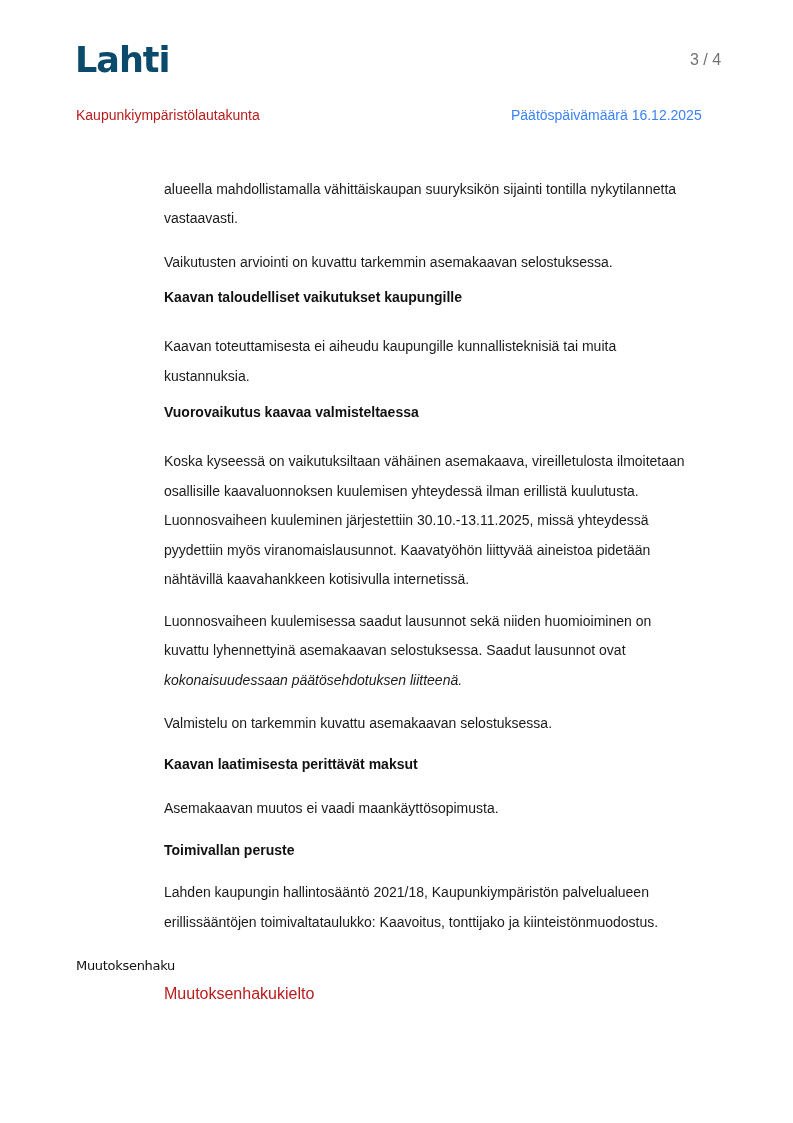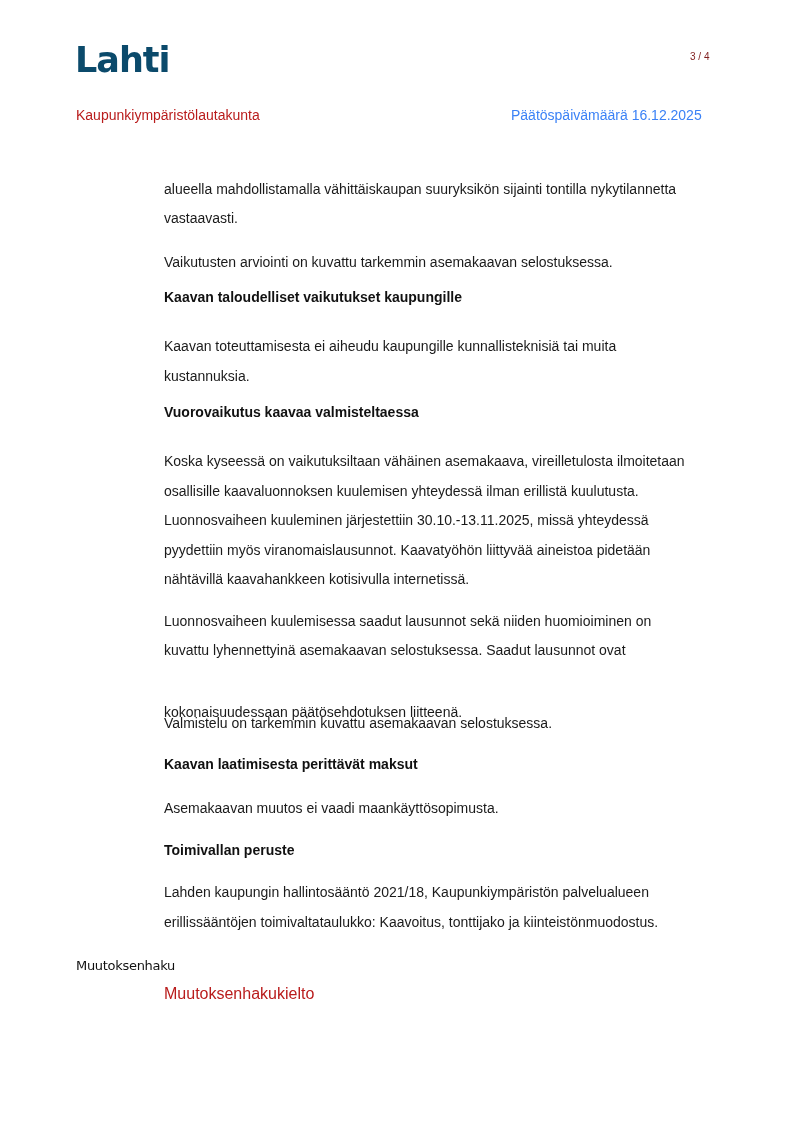--- a/index.html
+++ b/index.html
@@ -6,21 +6,21 @@
     body {
       width: 793px; height: 1123px; position: relative; overflow: hidden;
       font-family: "Liberation Sans", sans-serif; color: #1a1a1a;
     }
     .logo {
       position: absolute; left: 75px; top: 43px;
       font-family: "DejaVu Sans", sans-serif; font-weight: bold;
       font-size: 35px; letter-spacing: -1px; color: #0b4a6b; line-height: 1; text-align: right;
     }
     .page-num {
-      position: absolute; left: 690px; top: 51px; font-size: 10px; color: #7f1d1d;
+      position: absolute; left: 690px; top: 51px; font-size: 16px; color: #737373;
     }
     .org {
       position: absolute; left: 76px; top: 107px; font-size: 14px; color: #b91c1c;
     }
     .decision-date {
       position: absolute; left: 511px; top: 107px; font-size: 14px; color: #3b82f6;
     }
     .heading { font-weight: bold; line-height: 29.5px; margin: 0; color: #111; }
     .abs { position: absolute; left: 164px; font-size: 14px; white-space: nowrap; }
     .appeal-label {
@@ -50,21 +50,21 @@
 
 <div class="abs heading" style="top:404px; line-height:normal;">Vuorovaikutus kaavaa valmisteltaessa</div>
 <div class="abs" style="top:453px;">Koska kyseessä on vaikutuksiltaan vähäinen asemakaava, vireilletulosta ilmoitetaan</div>
 <div class="abs" style="top:483px;">osallisille kaavaluonnoksen kuulemisen yhteydessä ilman erillistä kuulutusta.</div>
 <div class="abs" style="top:512px;">Luonnosvaiheen kuuleminen järjestettiin 30.10.-13.11.2025,  missä yhteydessä</div>
 <div class="abs" style="top:542px;">pyydettiin myös viranomaislausunnot.  Kaavatyöhön liittyvää aineistoa pidetään</div>
 <div class="abs" style="top:571px;">nähtävillä kaavahankkeen kotisivulla internetissä.</div>
 
 <div class="abs" style="top:613px;">Luonnosvaiheen kuulemisessa saadut lausunnot sekä niiden huomioiminen on</div>
 <div class="abs" style="top:642px;">kuvattu lyhennettyinä asemakaavan selostuksessa. Saadut lausunnot ovat</div>
-<div class="abs" style="top:704px;">kokonaisuudessaan päätösehdotuksen liitteenä.</div>
+<div class="abs" style="top:672px;font-style:italic;">kokonaisuudessaan päätösehdotuksen liitteenä.</div>
 
 <div class="abs" style="top:715px;">Valmistelu on tarkemmin kuvattu asemakaavan selostuksessa.</div>
 
 <div class="abs heading" style="top:756px; line-height:normal;">Kaavan laatimisesta perittävät maksut</div>
 <div class="abs" style="top:800px;">Asemakaavan muutos ei vaadi maankäyttösopimusta.</div>
 
 <div class="abs heading" style="top:842px; line-height:normal;">Toimivallan peruste</div>
 <div class="abs" style="top:884px;">Lahden kaupungin hallintosääntö 2021/18,  Kaupunkiympäristön palvelualueen</div>
 <div class="abs" style="top:914px;">erillissääntöjen toimivaltataulukko: Kaavoitus, tonttijako ja kiinteistönmuodostus.</div>
 

